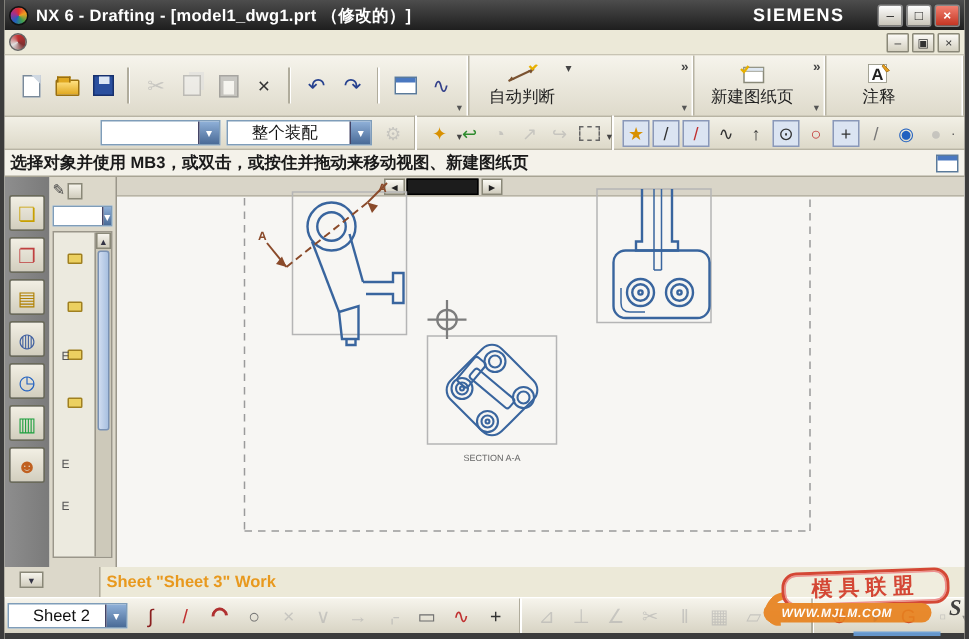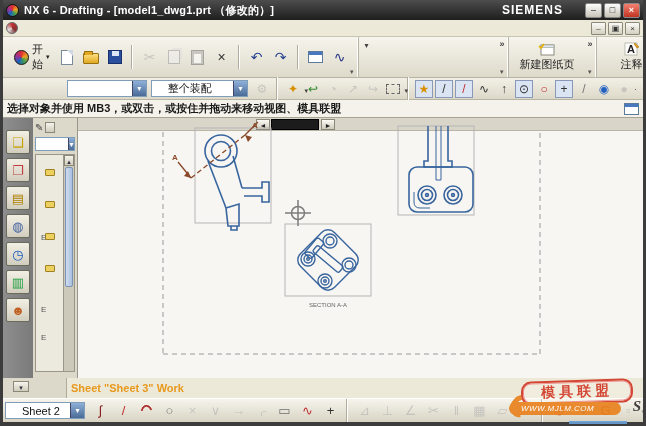--- a/index.html
+++ b/index.html
@@ -128,21 +128,21 @@
   .bottom-edge { position:absolute; left:0; top:422px; right:0; height:4px; background:#3c3c3c; }
   
   .watermark { position:absolute; right:2px; bottom:2px; width:132px; height:44px; z-index:50; opacity:.92;
     pointer-events:none; }
   .wm-stamp { position:absolute; right:8px; top:0; width:112px; height:24px; border:2px solid #d23a28;
     border-radius:10px; box-shadow:inset 0 0 0 1px #e88; display:flex; align-items:center; justify-content:center;
     transform:rotate(-2deg); background:rgba(255,250,245,.25); }
   .wm-title { color:#d23a28; font-size:14px; font-weight:bold; letter-spacing:4px; white-space:nowrap; }
   .wm-band { position:absolute; left:0; top:22px; height:13px; width:112px; background:#e8821e;
     border-radius:7px; display:flex; align-items:center; padding-left:12px; }
-  .wm-url { color:#fff; font-size:8px; font-weight:normal; font-style:italic; letter-spacing:.5px; }
+  .wm-url { color:#fff; font-size:8px; font-weight:bold; font-style:italic; letter-spacing:.5px; }
   .wm-s { position:absolute; right:0; top:18px; font-size:15px; font-weight:bold; font-style:italic; color:#333;
     font-family:"Liberation Serif", serif; }
   .wm-swoosh { position:absolute; left:2px; top:14px; width:20px; height:24px; border:5px solid #e8821e;
     border-right-color:transparent; border-top-color:transparent; border-radius:50%; transform:rotate(40deg); }
   .wm-line { position:absolute; right:14px; bottom:0; width:58px; height:3px; background:#6a9fd8; }
 </style>
 </head>
 <body>
 
 <div id="win">
@@ -175,25 +175,20 @@
       </span>
     <span class="mdi-btns">
       <span class="mdibtn">–</span>
       <span class="mdibtn">▣</span>
       <span class="mdibtn">×</span>
     </span>
   </div>
 
   <div class="toolbar1">
     <div class="tgroup">
-      <span class="start-btn">
-        <span class="nx-swirl" style="width:15px;height:15px"></span>
-        <span>开始</span>
-        <span style="font-size:7px">▾</span>
-      </span>
       <span style="display:flex;align-items:center">
           <span class="tbtn">
             <span class="ic-page"></span>
           </span>
           <span class="tbtn">
             <span class="ic-folder"></span>
           </span>
           <span class="tbtn">
             <span class="ic-save"></span>
           </span>
@@ -213,20 +208,28 @@
           <span class="tbtn">
             <span class="ic-infowin"></span>
           </span>
           <span class="tbtn" style="color: rgb(51, 64, 138);">∿</span>
         </span>
       <span class="grp-flyout">▾</span>
     </div>
 
     <div class="tgroup" style="min-width:150px">
       <span class="grp-overflow">»</span>
+      <span class="bigbtn">
+        <svg width="24" height="13" viewBox="0 0 24 13">
+          <line x1="3" y1="11" x2="20" y2="3" stroke="#7a5230" stroke-width="1.4"></line>
+          <path d="M3,11 l4,-1 -2,-2 z M20,3 l-4,1 2,2 z" fill="#7a5230"></path>
+          <path d="M17,1 l2,2 3,-3" stroke="#e8b000" stroke-width="1.6" fill="none"></path>
+        </svg>
+        <span>自动判断</span>
+      </span>
       <span class="bigbtn-drop">▾</span>
       <span class="grp-flyout">▾</span>
     </div>
 
     <div class="tgroup" style="min-width:88px">
       <span class="grp-overflow">»</span>
       <span class="bigbtn">
         <svg width="20" height="14" viewBox="0 0 20 14">
           <rect x="4" y="3" width="13" height="10" fill="#fff" stroke="#8a8a7a"></rect>
           <rect x="4" y="3" width="13" height="2.5" fill="#dfe8f2" stroke="#8a8a7a" stroke-width=".5"></rect>
@@ -284,21 +287,21 @@
         <span class="tbtn small" style="color: rgb(192, 48, 48);">○</span>
         <span class="tbtn small pressed" style="color: rgb(51, 51, 51);">+</span>
         <span class="tbtn small" style="color: rgb(119, 119, 119);">/</span>
         <span class="tbtn small" style="color: rgb(32, 96, 192);">◉</span>
         <span class="tbtn small disabled">●</span>
       </span>
     <span style="margin-left:auto;margin-right:6px;color:#555;font-size:9px">·</span>
   </div>
 
   <div class="promptbar">
-    <span class="prompt-text">选择对象并使用 MB3，或双击，或按住并拖动来移动视图、模具联盟</span>
+    <span class="prompt-text">选择对象并使用 MB3，或双击，或按住并拖动来移动视图、新建图纸页</span>
     <span class="prompt-icon ic-infowin"></span>
   </div>
 
   <div class="main">
 
     <div class="resbar">
       <div style="display:flex;flex-direction:column;align-items:center">
           <span class="tbtn" style="color: rgb(200, 160, 0);">❏</span>
           <span class="tbtn" style="color: rgb(192, 64, 64);">❐</span>
           <span class="tbtn" style="color: rgb(176, 128, 0);">▤</span>

